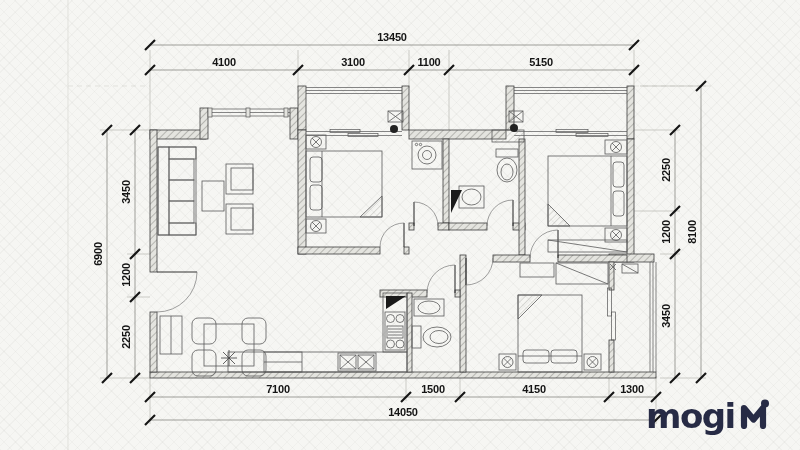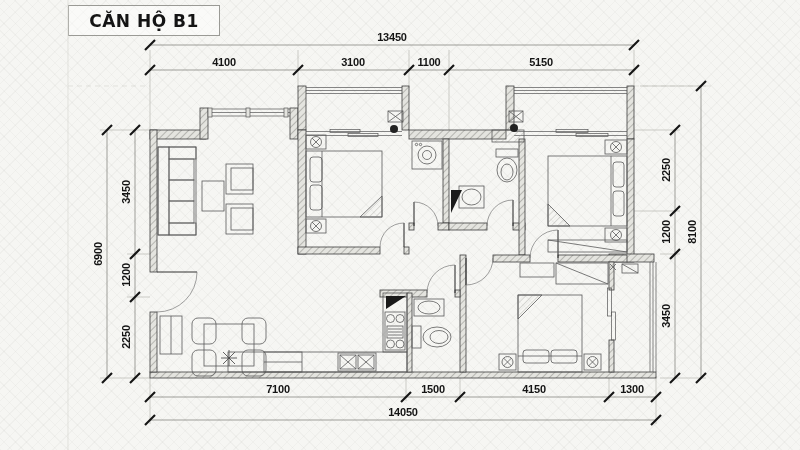--- a/index.html
+++ b/index.html
@@ -29,23 +29,20 @@
   svg text.dim{
     font:bold 11px "Liberation Sans",sans-serif;
     fill:#141414;letter-spacing:-0.2px;
   }
 </style>
 </head>
 <body>
 
 <div class="stage">
 
-  <div class="title-box">
-    <span>CĂN HỘ B1</span>
-  </div>
 
   <svg width="800" height="450" viewBox="0 0 800 450" style="position:absolute;left:0;top:0;">
     <defs>
       <pattern id="wh" width="5" height="5" patternUnits="userSpaceOnUse" patternTransform="rotate(45)">
         <rect width="5" height="5" fill="#e4e4df"></rect>
         <line x1="0" y1="0" x2="0" y2="5" stroke="#8f8f89" stroke-width="1.1"></line>
       </pattern>
       <pattern id="fh" width="4.5" height="4.5" patternUnits="userSpaceOnUse" patternTransform="rotate(45)">
         <line x1="0" y1="0" x2="0" y2="4.5" stroke="#9f9f99" stroke-width="0.7"></line>
       </pattern>
@@ -410,14 +407,21 @@
       <text class="dim" x="130" y="192" transform="rotate(-90 130 192)">3450</text>
       <text class="dim" x="130" y="275" transform="rotate(-90 130 275)">1200</text>
       <text class="dim" x="130" y="337" transform="rotate(-90 130 337)">2250</text>
       <text class="dim" x="670" y="170" transform="rotate(-90 670 170)">2250</text>
       <text class="dim" x="670" y="232" transform="rotate(-90 670 232)">1200</text>
       <text class="dim" x="670" y="316" transform="rotate(-90 670 316)">3450</text>
       <text class="dim" x="696" y="232" transform="rotate(-90 696 232)">8100</text>
     </g>
   </svg>
 
+  <div class="brand">
+    <span class="word">mogi</span>
+    <svg width="30" height="32" viewBox="0 0 30 32">
+      <path d="M5,29 L5,11 L14.5,22.5 L24,11 L24,29" fill="none" stroke="#272b45" stroke-width="6.2" stroke-linecap="round" stroke-linejoin="round"></path>
+      <circle cx="26" cy="6.5" r="4" fill="#272b45"></circle>
+    </svg>
+  </div>
 
 </div>
 
 </body></html>

